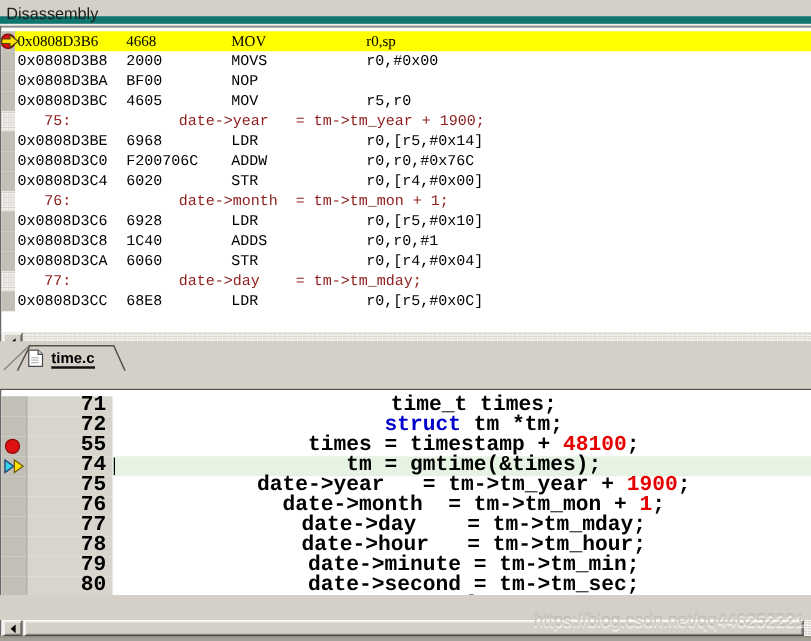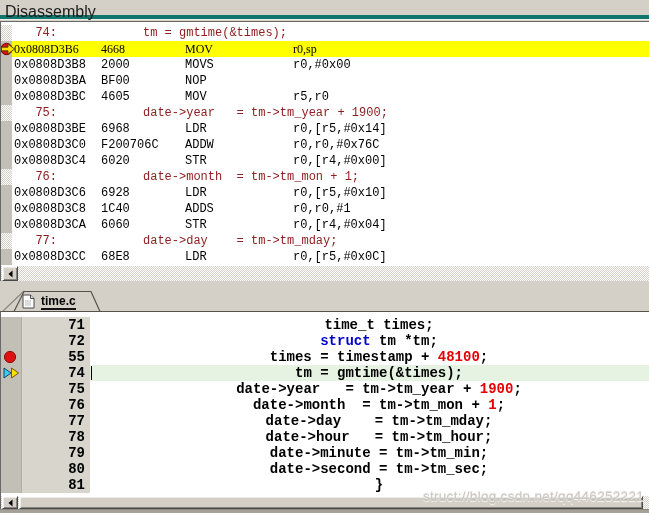--- a/index.html
+++ b/index.html
@@ -5,22 +5,22 @@
   * { margin:0; padding:0; box-sizing:border-box; }
   html,body { width:649px; height:513px; overflow:hidden; }
   body { font-family:"Liberation Sans", sans-serif; background:#fff; }
 
   .window { position:relative; width:649px; height:513px;
             background:var(--chrome,#d4d0c8); overflow:hidden; }
 
   
   .titlebar { position:absolute; left:0; top:0; width:649px; height:19px;
               background:var(--chrome,#d4d0c8); color:#1c1c1c;
-              font-size:16px; padding:3px 0 0 5px;
-              border-bottom:4px solid #0f766e;
+              font-size:13px; padding:3px 0 0 5px;
+              border-bottom:6px solid #0f766e;
               box-shadow:0 1px 0 #f2f0ec; }
 
   
   .dpane { position:absolute; left:0; top:21px; width:649px; height:245px;
            background:#fff; border-top:1px solid #696969; border-left:1px solid #696969;
            padding-top:3px; font-family:"Liberation Mono", monospace;
            font-size:12px; line-height:16px; white-space:pre; overflow:hidden; }
   .drow  { display:flex; height:16px; }
   .dgut  { flex:0 0 11px; background:var(--gutter,#c2bfb7); position:relative; }
   .dgut.hatch { background-image:repeating-conic-gradient(#ffffff 0% 25%, var(--chrome,#d4d0c8) 0% 50%);
@@ -45,33 +45,33 @@
           background:var(--chrome,#d4d0c8);
           border:1px solid; border-color:#ffffff #494949 #494949 #ffffff;
           box-shadow:inset 1px 1px 0 #edebe6, inset -1px -1px 0 #8a867e;
           display:flex; align-items:center; justify-content:center; }
   .sthumb { position:absolute; left:18px; top:0; width:624px; height:100%;
             background:var(--chrome,#d4d0c8);
             border:1px solid; border-color:#ffffff #494949 #494949 #ffffff;
             box-shadow:inset 1px 1px 0 #edebe6, inset -1px -1px 0 #8a867e; }
 
   
-  .tabstrip { position:absolute; left:0; top:288px; width:649px; height:24px;
+  .tabstrip { position:absolute; left:0; top:273px; width:649px; height:24px;
               background:var(--chrome,#d4d0c8); }
   .tabdeco { position:absolute; left:0; top:0; }
   .tabface { position:absolute; left:22px; top:3px; height:21px; width:76px;
              display:flex; align-items:center; }
   .tablabel { font-size:12px; font-weight:bold; color:#000; margin-left:6px;
               border-bottom:2px solid #141414; padding-bottom:0px; }
 
   
-  .editor { position:absolute; left:0; top:311px; width:649px; height:187px;
+  .editor { position:absolute; left:0; top:311px; width:649px; height:165px;
             background:#fff; border-top:1px solid #55524c; border-left:1px solid #696969;
             padding-top:5px; font-family:"Liberation Mono", monospace; font-weight:bold;
-            font-size:14px; line-height:16px; white-space:pre; overflow:hidden; }
+            font-size:17px; line-height:16px; white-space:pre; overflow:hidden; }
   .erow   { display:flex; height:16px; }
   .e-icons{ flex:0 0 21px; background:var(--gutter,#c2bfb7);
             border-right:1px solid #b2aea6; position:relative; }
   .e-num  { flex:0 0 68px; background:var(--number-strip,#d8d5cd); text-align:right;
             padding-right:5px; color:#000; }
   .e-code { flex:1; padding-left:19px; position:relative; color:#000;text-align:center; }
   .erow.cur .e-code { background:var(--current-line,#e6f3e3); }
   .erow.cur .e-code::before { content:""; position:absolute; left:1px; top:1px;
             bottom:1px; width:1px; background:#000; }
   .kw  { color:var(--keyword,#0000cc); }
@@ -88,21 +88,21 @@
 </style>
 </head>
 <body>
 
 <div class="window">
 
   <div class="titlebar">
     <span>Disassembly</span>
   </div>
 
-  <div class="dpane" id="dpane"><div class="drow"><span class="dgut hatch"></span><span class="dtext"><span class="d-no">74:</span><span class="d-src">tm = gmtime(&amp;times);</span></span></div><div class="drow cur"><span class="dgut"><svg class="pcbp-ico" width="17" height="14" viewBox="0 0 17 14">
+  <div class="dpane" id="dpane"><div class="drow cur"><span class="dgut"><svg class="pcbp-ico" width="17" height="14" viewBox="0 0 17 14">
       <circle cx="6.5" cy="7" r="5.7" fill="#dd1111" stroke="#7a0000"></circle>
       <path d="M1.5 5.2 L8 5.2 L8 2 L14.5 7 L8 12 L8 8.8 L1.5 8.8 Z" fill="#ffe000" stroke="#4a4200" stroke-width="0.9"></path>
           </svg></span><span class="dtext"><span class="d-addr">0x0808D3B6</span><span class="d-bytes">4668</span><span class="d-mn">MOV</span><span>r0,sp</span></span></div><div class="drow"><span class="dgut"></span><span class="dtext"><span class="d-addr">0x0808D3B8</span><span class="d-bytes">2000</span><span class="d-mn">MOVS</span><span>r0,#0x00</span></span></div><div class="drow"><span class="dgut"></span><span class="dtext"><span class="d-addr">0x0808D3BA</span><span class="d-bytes">BF00</span><span class="d-mn">NOP</span><span></span></span></div><div class="drow"><span class="dgut"></span><span class="dtext"><span class="d-addr">0x0808D3BC</span><span class="d-bytes">4605</span><span class="d-mn">MOV</span><span>r5,r0</span></span></div><div class="drow"><span class="dgut hatch"></span><span class="dtext"><span class="d-no">75:</span><span class="d-src">date-&gt;year   = tm-&gt;tm_year + 1900;</span></span></div><div class="drow"><span class="dgut"></span><span class="dtext"><span class="d-addr">0x0808D3BE</span><span class="d-bytes">6968</span><span class="d-mn">LDR</span><span>r0,[r5,#0x14]</span></span></div><div class="drow"><span class="dgut"></span><span class="dtext"><span class="d-addr">0x0808D3C0</span><span class="d-bytes">F200706C</span><span class="d-mn">ADDW</span><span>r0,r0,#0x76C</span></span></div><div class="drow"><span class="dgut"></span><span class="dtext"><span class="d-addr">0x0808D3C4</span><span class="d-bytes">6020</span><span class="d-mn">STR</span><span>r0,[r4,#0x00]</span></span></div><div class="drow"><span class="dgut hatch"></span><span class="dtext"><span class="d-no">76:</span><span class="d-src">date-&gt;month  = tm-&gt;tm_mon + 1;</span></span></div><div class="drow"><span class="dgut"></span><span class="dtext"><span class="d-addr">0x0808D3C6</span><span class="d-bytes">6928</span><span class="d-mn">LDR</span><span>r0,[r5,#0x10]</span></span></div><div class="drow"><span class="dgut"></span><span class="dtext"><span class="d-addr">0x0808D3C8</span><span class="d-bytes">1C40</span><span class="d-mn">ADDS</span><span>r0,r0,#1</span></span></div><div class="drow"><span class="dgut"></span><span class="dtext"><span class="d-addr">0x0808D3CA</span><span class="d-bytes">6060</span><span class="d-mn">STR</span><span>r0,[r4,#0x04]</span></span></div><div class="drow"><span class="dgut hatch"></span><span class="dtext"><span class="d-no">77:</span><span class="d-src">date-&gt;day    = tm-&gt;tm_mday;</span></span></div><div class="drow"><span class="dgut"></span><span class="dtext"><span class="d-addr">0x0808D3CC</span><span class="d-bytes">68E8</span><span class="d-mn">LDR</span><span>r0,[r5,#0x0C]</span></span></div></div>
 
   <div class="hscroll hs-d">
     <div class="strack"></div>
     <div class="sbtn">
       <svg width="7" height="8" viewBox="0 0 7 8">
         <path d="M5.5 0.5 L1.5 4 L5.5 7.5 Z" fill="#000"></path>
       </svg>
@@ -136,14 +136,14 @@
     <div class="sthumb"></div>
     <div class="sbtn">
       <svg width="7" height="8" viewBox="0 0 7 8">
         <path d="M5.5 0.5 L1.5 4 L5.5 7.5 Z" fill="#000"></path>
       </svg>
     </div>
   </div>
 
   <div class="bottomstrip"></div>
 
-  <div class="watermark">struct://blog.csdn.net/qq446252221</div>
+  <div class="watermark">https://blog.csdn.net/qq446252221</div>
 </div>
 
 </body></html>

